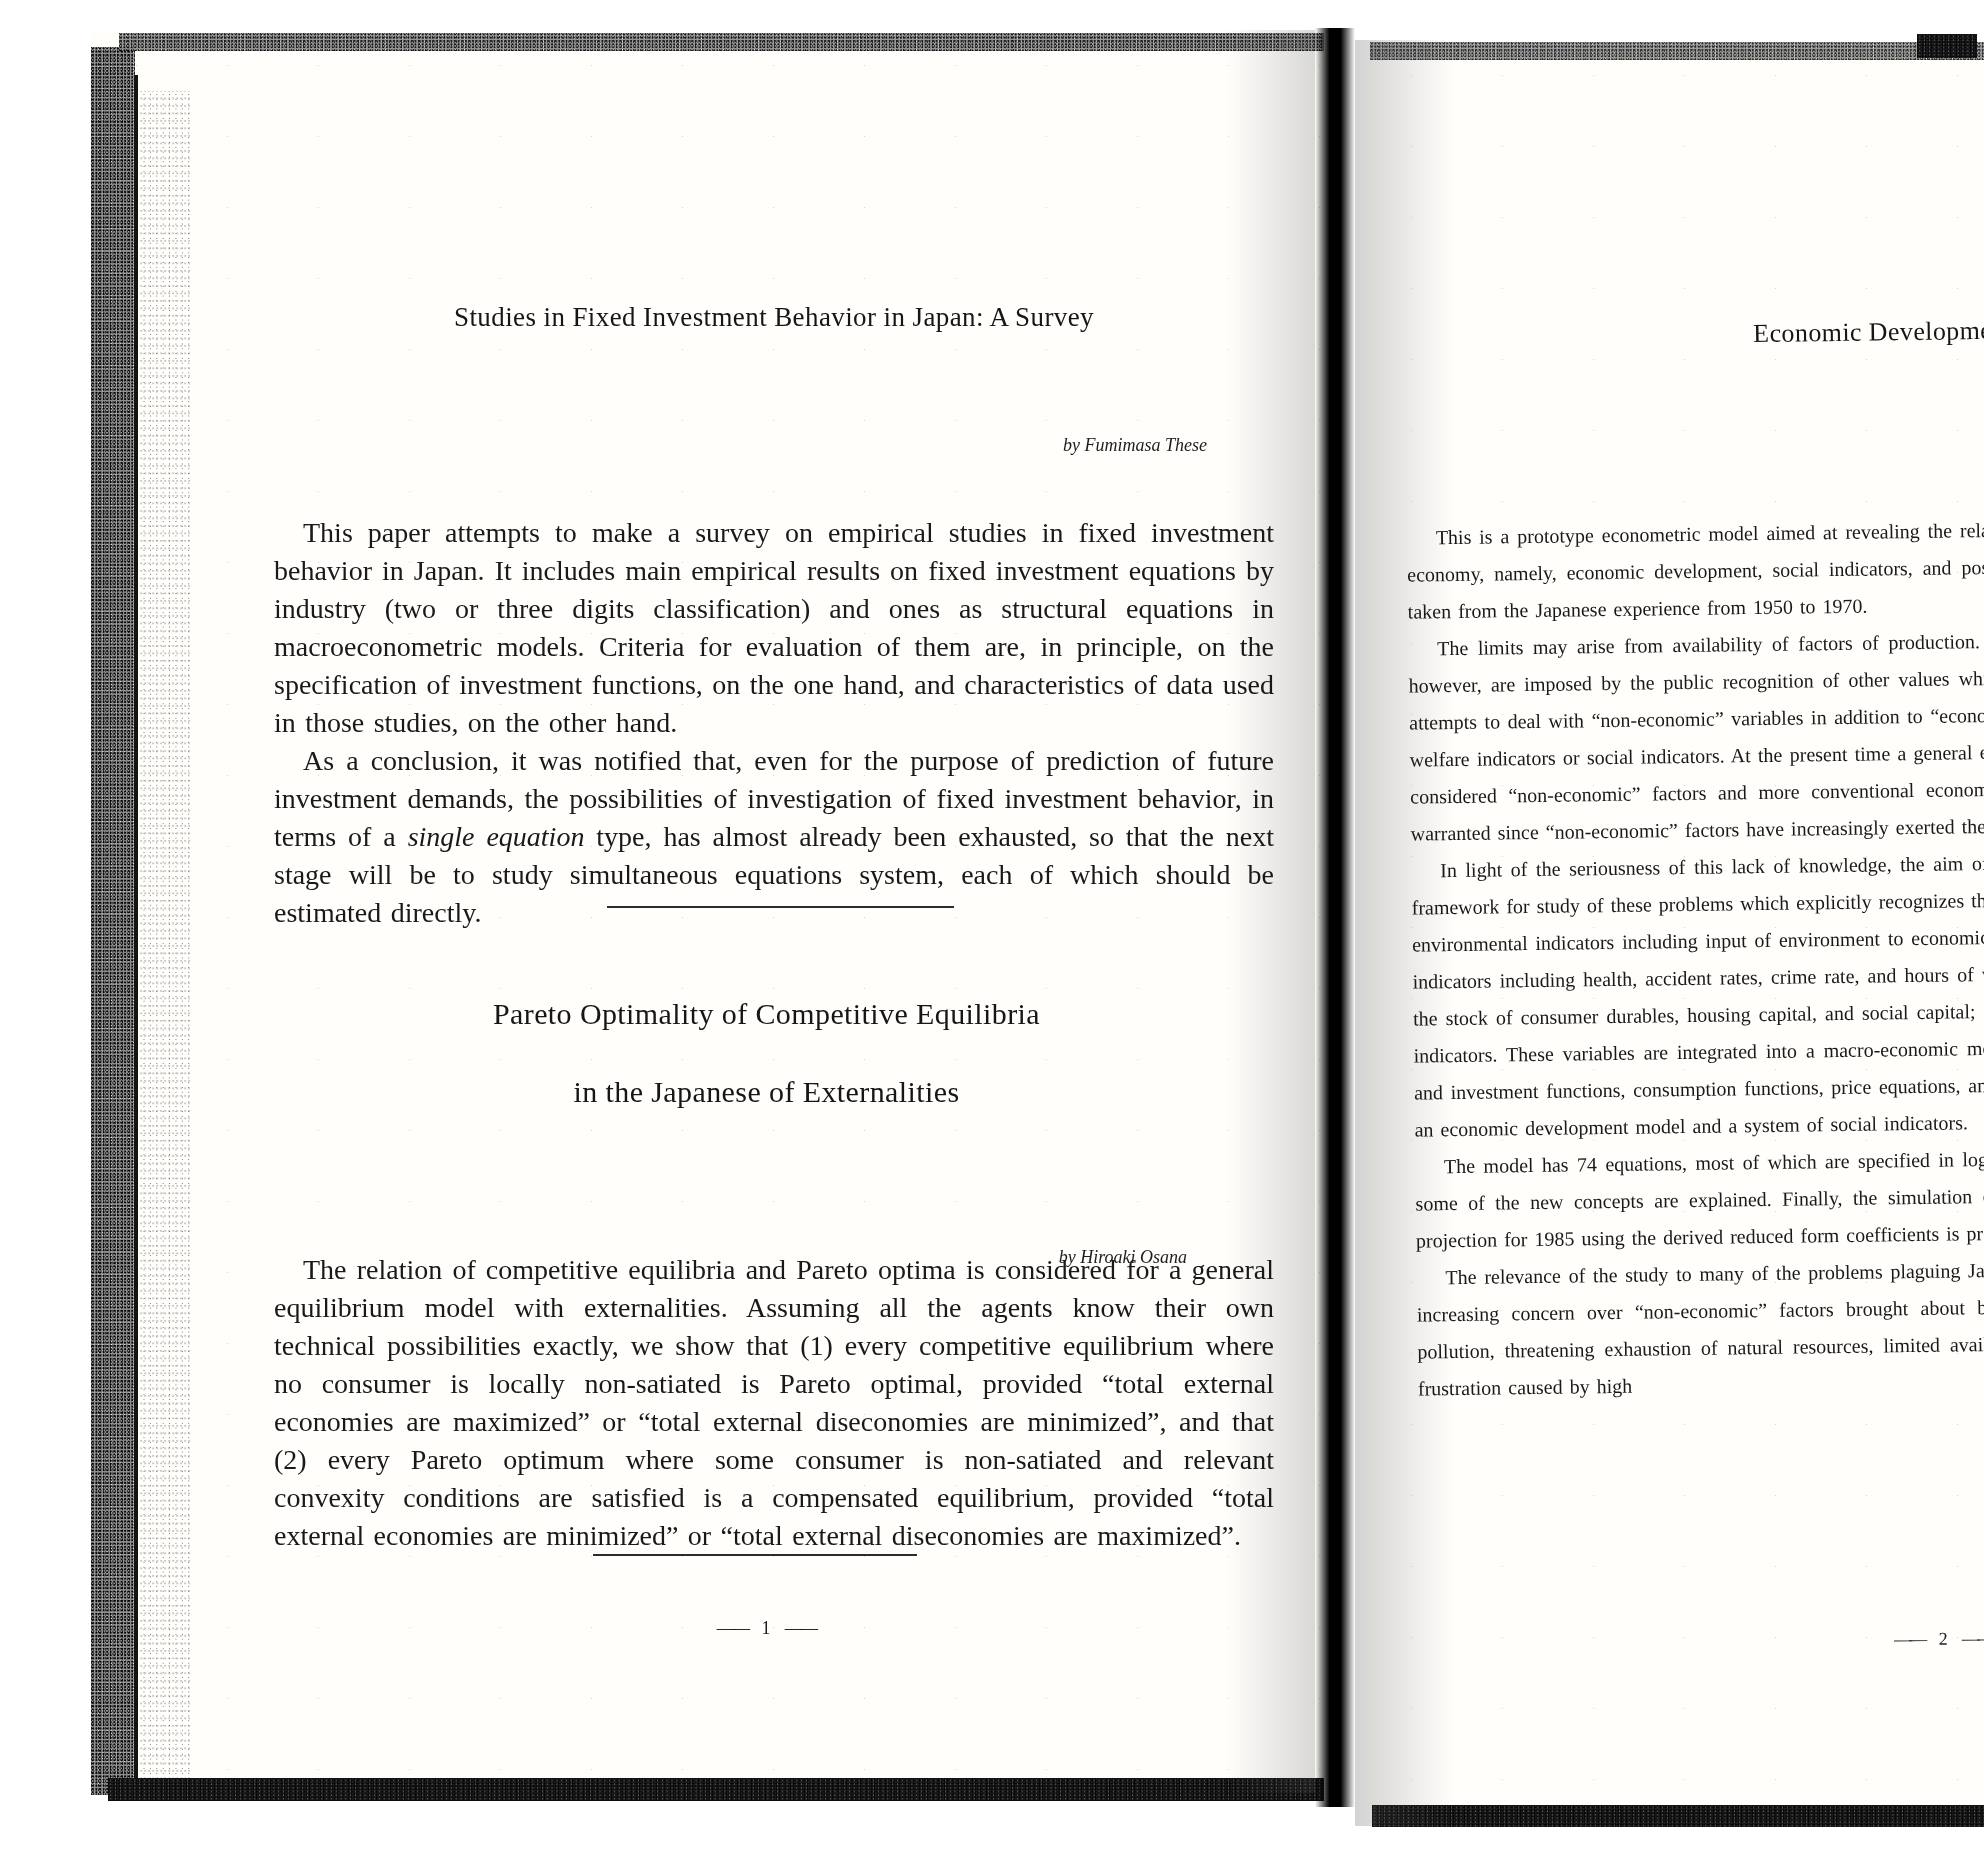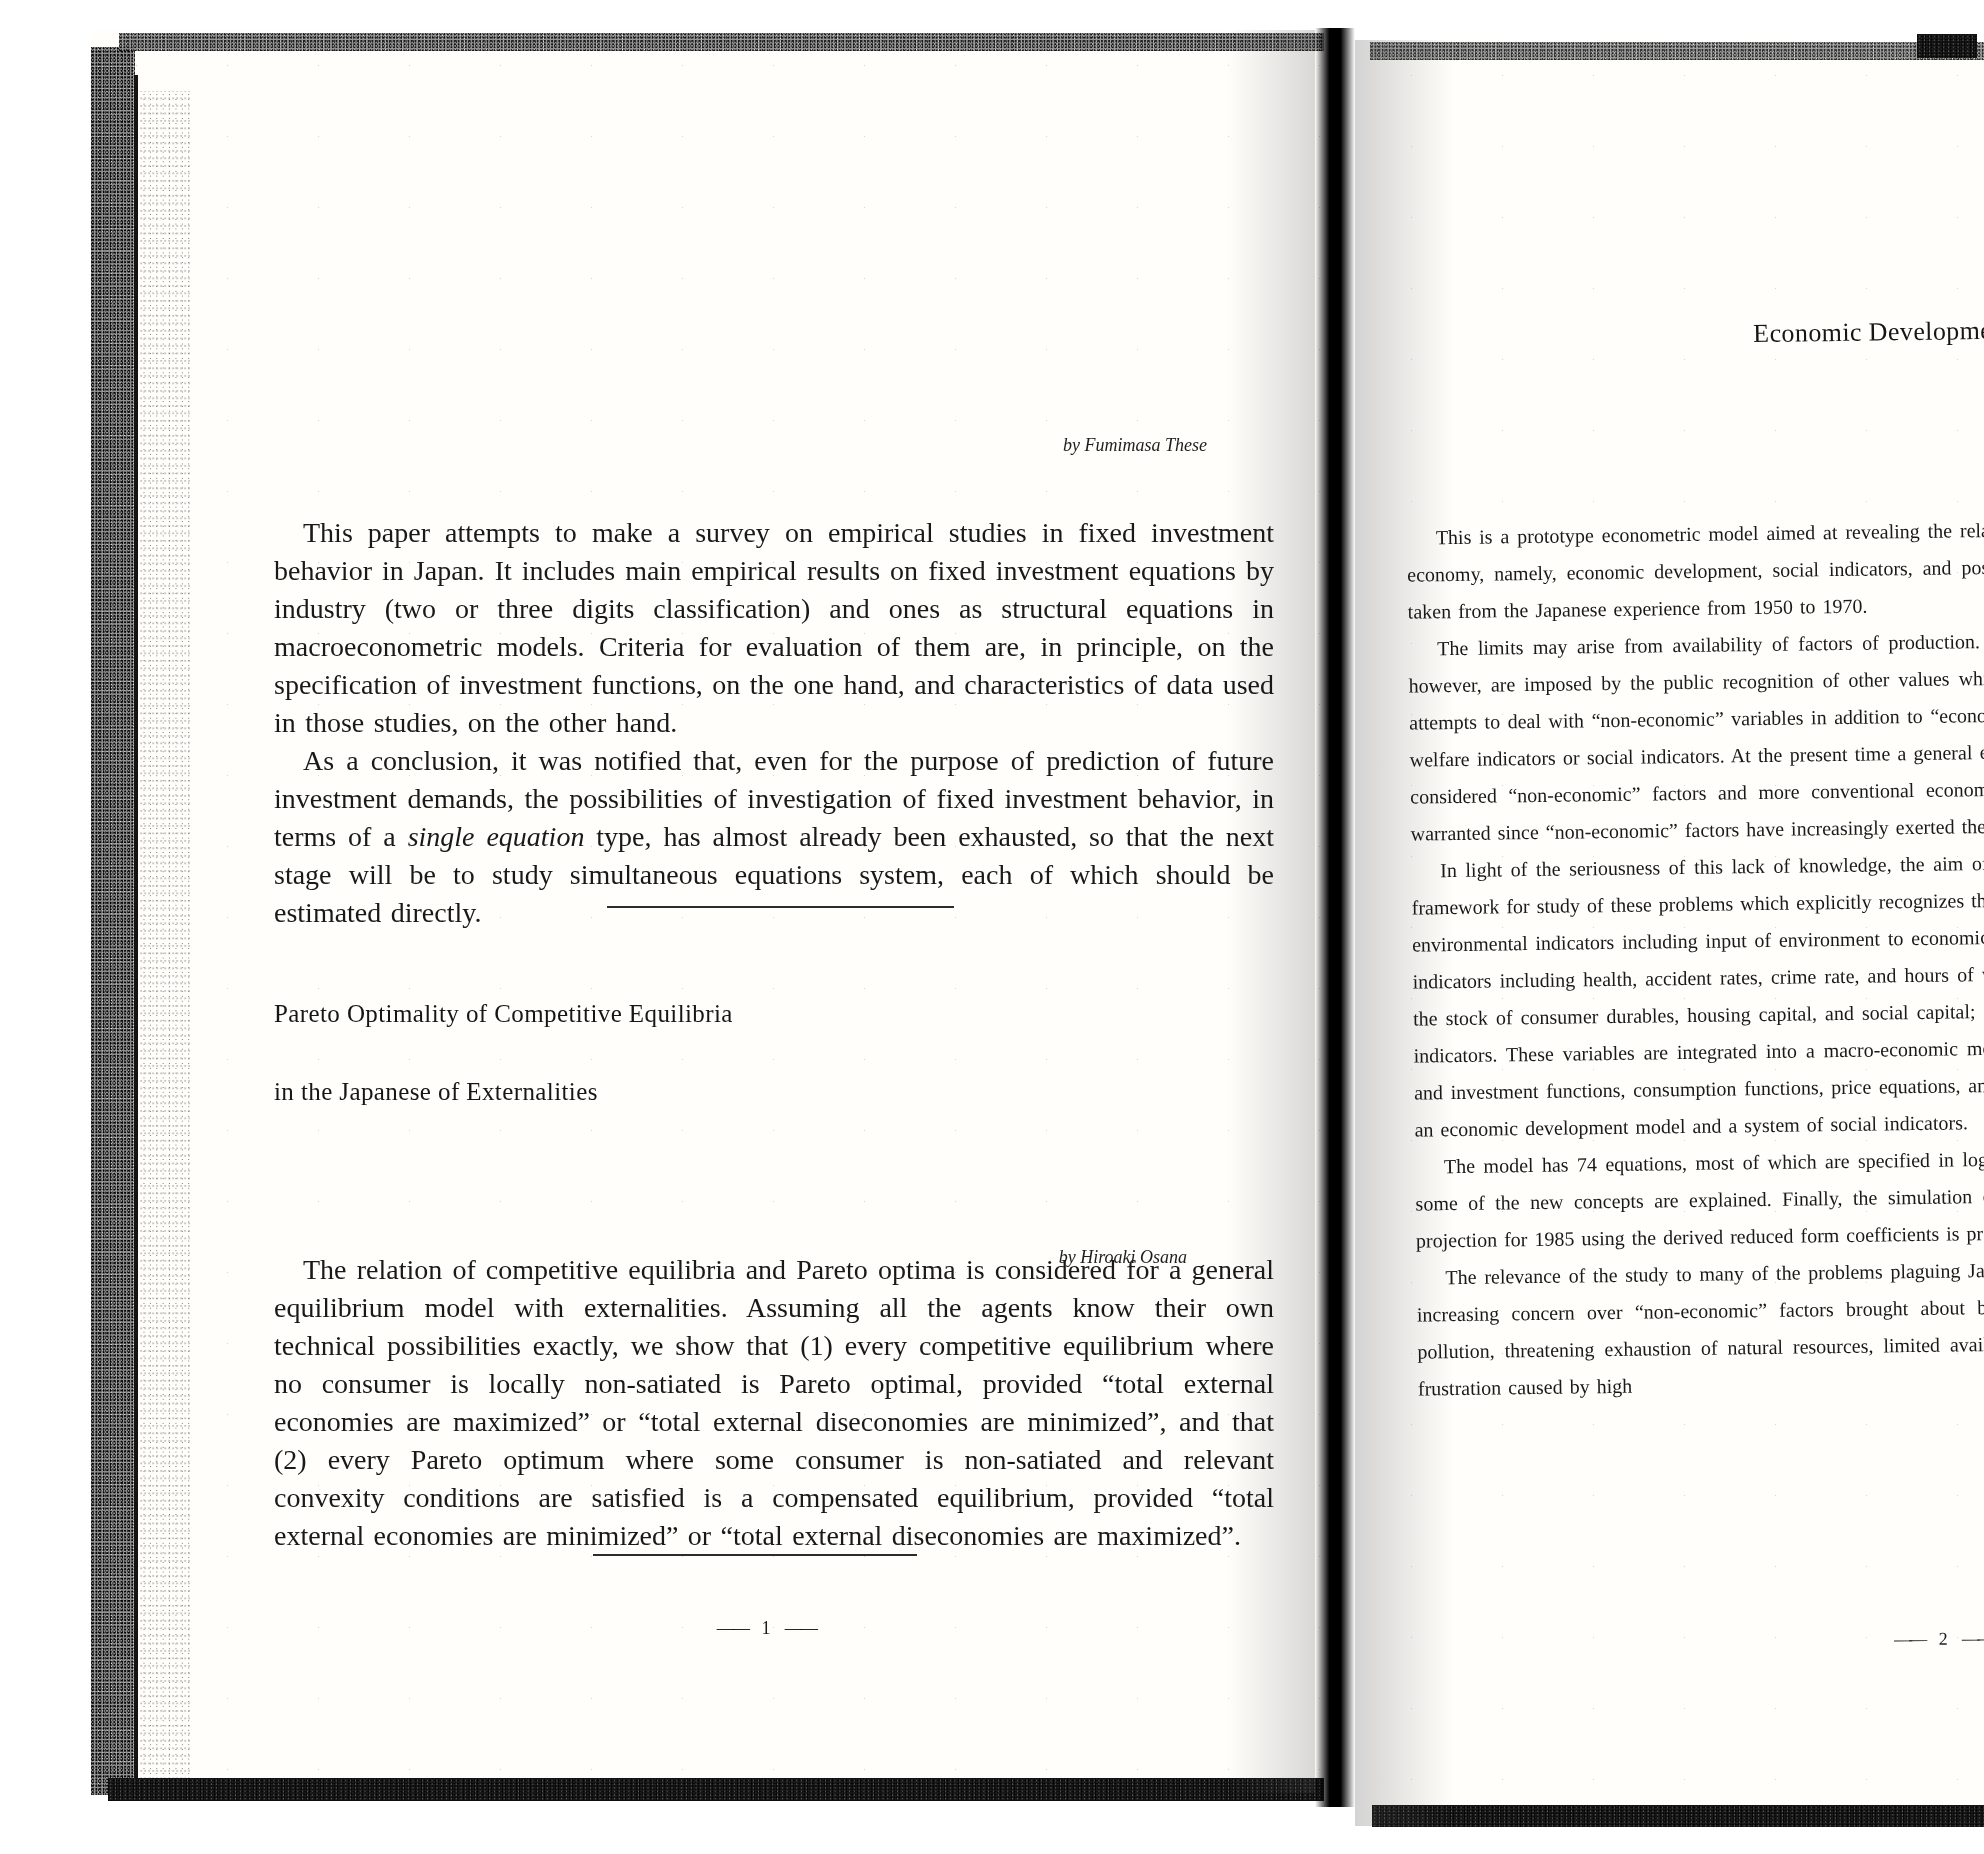--- a/index.html
+++ b/index.html
@@ -69,21 +69,21 @@
       background: linear-gradient(90deg, rgba(80,80,80,0), rgba(80,80,80,.22)); }
   .shade-gutter-right { position:absolute; left:1355px; top:40px; width:99px; height:1786px;
       background: linear-gradient(90deg, rgba(80,80,80,.25), rgba(80,80,80,0)); }
 
   
   .abs { position: absolute; }
   .title-main {
     font-size: 27px; letter-spacing: 0.4px; text-align: center; color: #161616;
   }
   .title-sub {
-    font-size: 25px; letter-spacing: 0.4px; text-align: left; color: #161616; line-height: 78px;
+    font-size: 30px; letter-spacing: 0.4px; text-align: center; color: #161616; line-height: 78px;
   }
   .byline {
     font-size: 18px; font-style: italic; text-align: right; color: #1e1e1e;
   }
   .abstract {
     font-size: 28px; line-height: 38px; text-align: justify; word-spacing: 2.4px; color: #191919;
   }
   .rbody {
     font-size: 20px; line-height: 37px; text-align: justify; word-spacing: 2px; color: #191919;
   }
@@ -115,20 +115,21 @@
   <div class="strip-top-left speckle-mid"></div>
   <div class="strip-top-right speckle-mid"></div>
   <div class="top-blob speckle-dark"></div>
 
   <div class="strip-bottom-left speckle-dark"></div>
   <div class="strip-bottom-right speckle-dark"></div>
   <div class="shade-gutter-left"></div>
   <div class="shade-gutter-right"></div>
   <div class="gutter"></div>
 
+  <div class="abs title-main" style="left:274px; top:302px; width:1000px;">Studies in Fixed Investment Behavior in Japan: A Survey</div>
 
   <div class="abs byline" style="left:274px; top:435px; width:933px;">by Fumimasa These</div>
 
   <div class="abs abstract" style="left:274px; top:514px; width:1000px;">
     <p class="indent">This paper attempts to make a survey on empirical studies in fixed investment behavior in Japan.  It includes main empirical results on fixed investment equations by industry (two or three digits classification) and ones as structural equations in macroeconometric models.  Criteria for evaluation of them are, in principle, on the specification of investment functions, on the one hand, and characteristics of data used in those studies, on the other hand.</p>
     <p class="indent"><span>As a conclusion, it was notified that, even for the purpose of prediction of future investment demands, the possibilities of investigation of fixed investment behavior, in terms of a </span><i>single equation</i><span> type, has almost already been exhausted, so that the next stage will be to study simultaneous equations system, each of which should be estimated directly.</span></p>
   </div>
 
   <div class="rule" style="left:607px; top:906px; width:347px;"></div>
 

